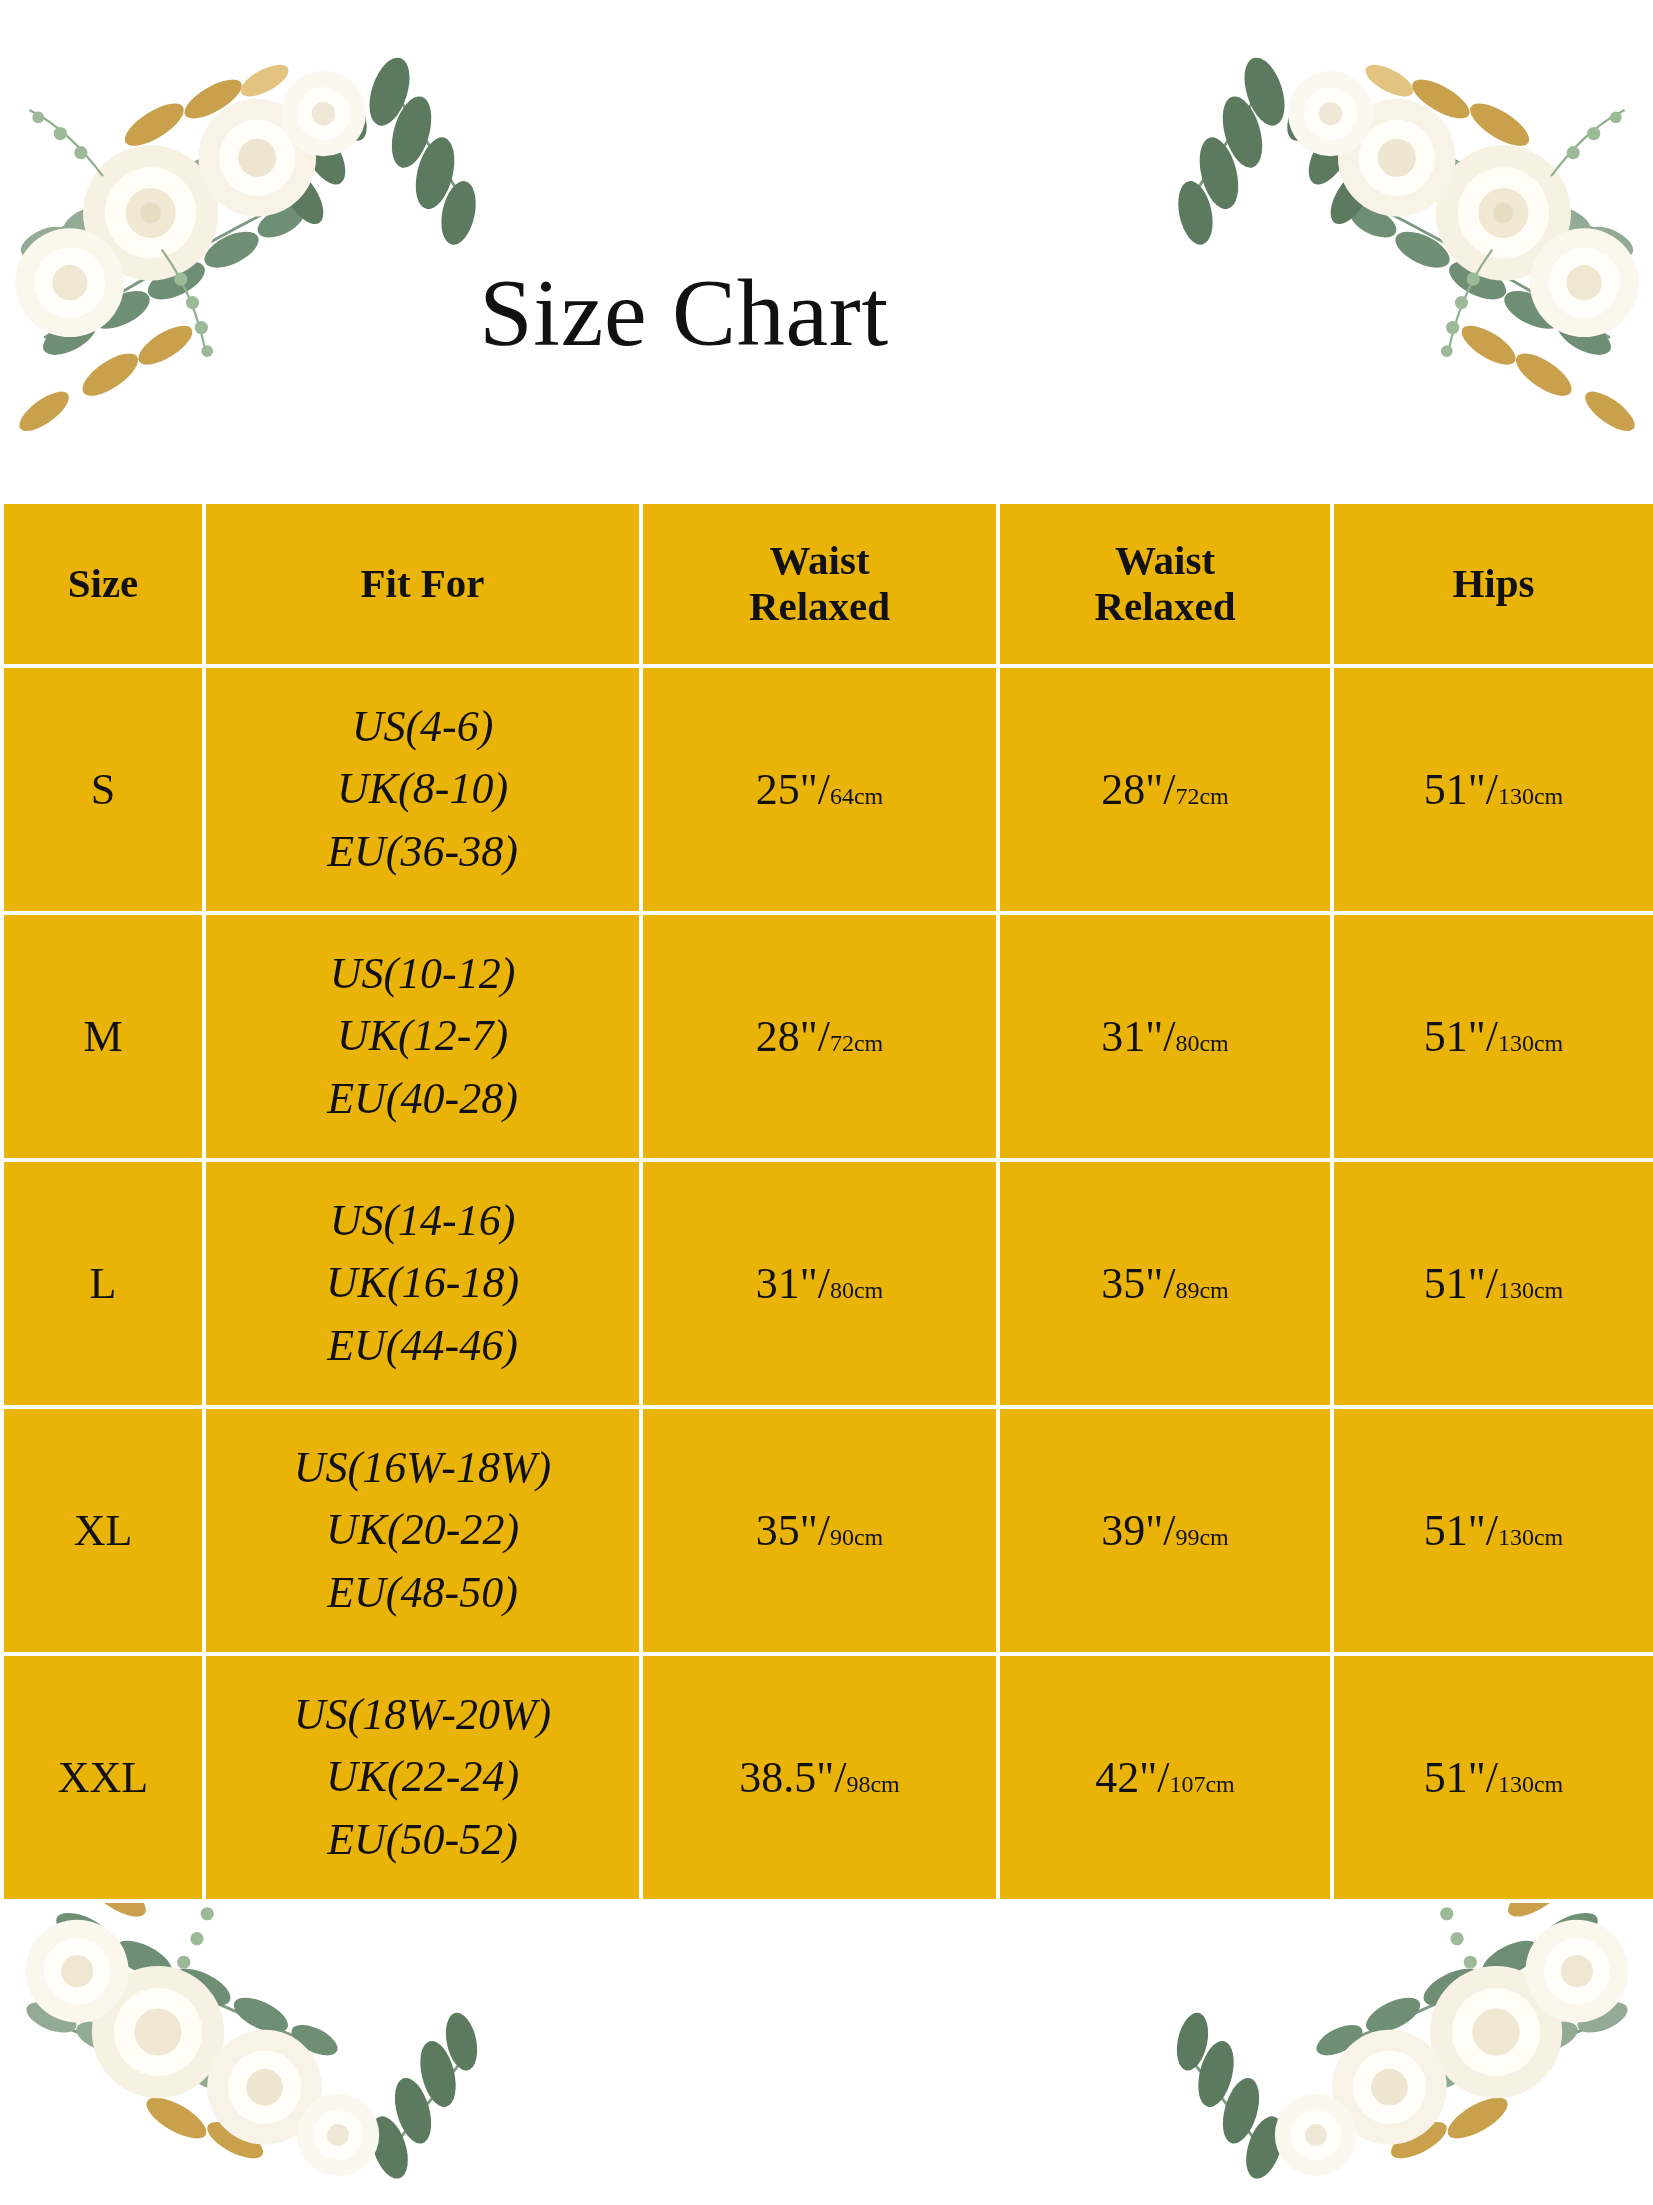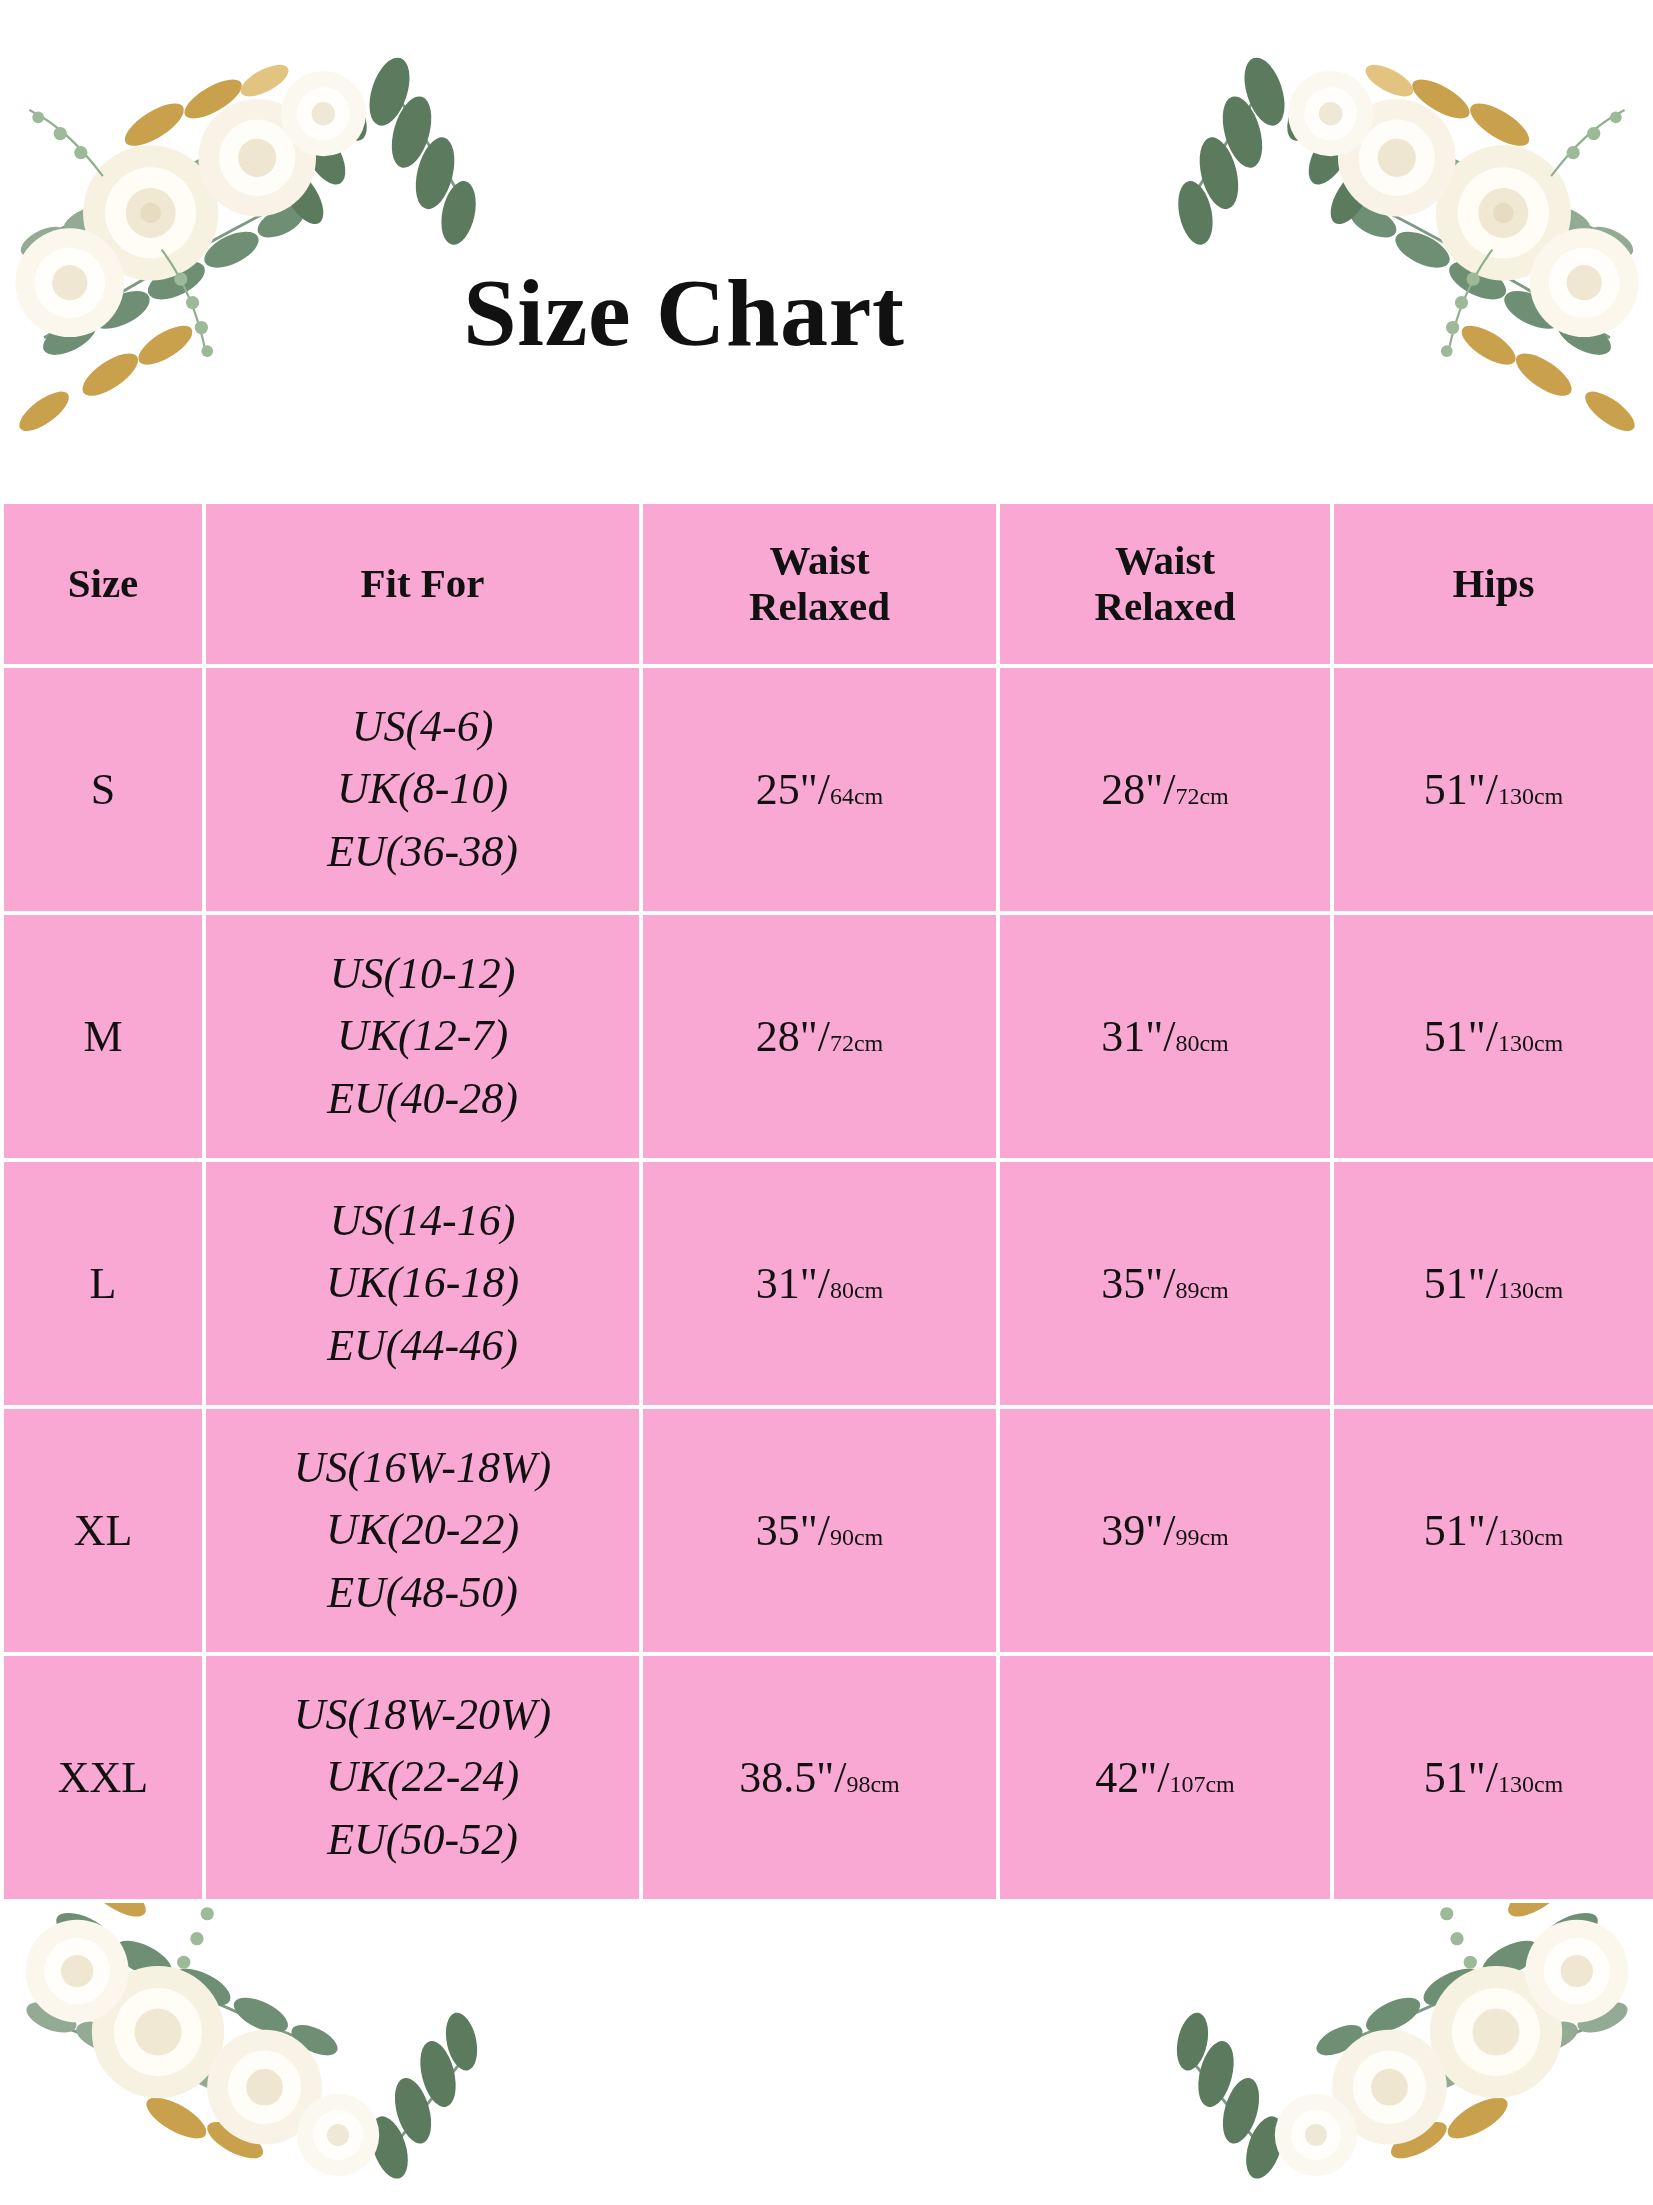--- a/index.html
+++ b/index.html
@@ -29,21 +29,21 @@
 
   
   #page-title {
     position: absolute;
     top: 265px;
     left: 0;
     width: 1368px;
     text-align: center;
     font-family: "Liberation Serif", serif;
     font-size: 96px;
-    font-weight: 700;
+    font-weight: 400;
     letter-spacing: 0.7px;
     color: #111111;
     line-height: 1;
   }
 
   
   #size-chart-table {
     position: absolute;
     top: 500px;
     left: 0px;
@@ -53,21 +53,21 @@
   }
   #size-chart-table col.c-size    { width: 202px; }
   #size-chart-table col.c-fit     { width: 437px; }
   #size-chart-table col.c-wr      { width: 357px; }
   #size-chart-table col.c-ws      { width: 334px; }
   #size-chart-table col.c-hips    { width: 323px; }
 
   #size-chart-table th,
   #size-chart-table td {
     border: 4.4px solid #ffffff;
-    background: #f9a8d4;
+    background: #eab308;
     text-align: center;
     vertical-align: middle;
     color: #111111;
     font-family: "Liberation Serif", serif;
   }
 
   #size-chart-table thead th {
     height: 160px;
     font-size: 41px;
     font-weight: 700;

